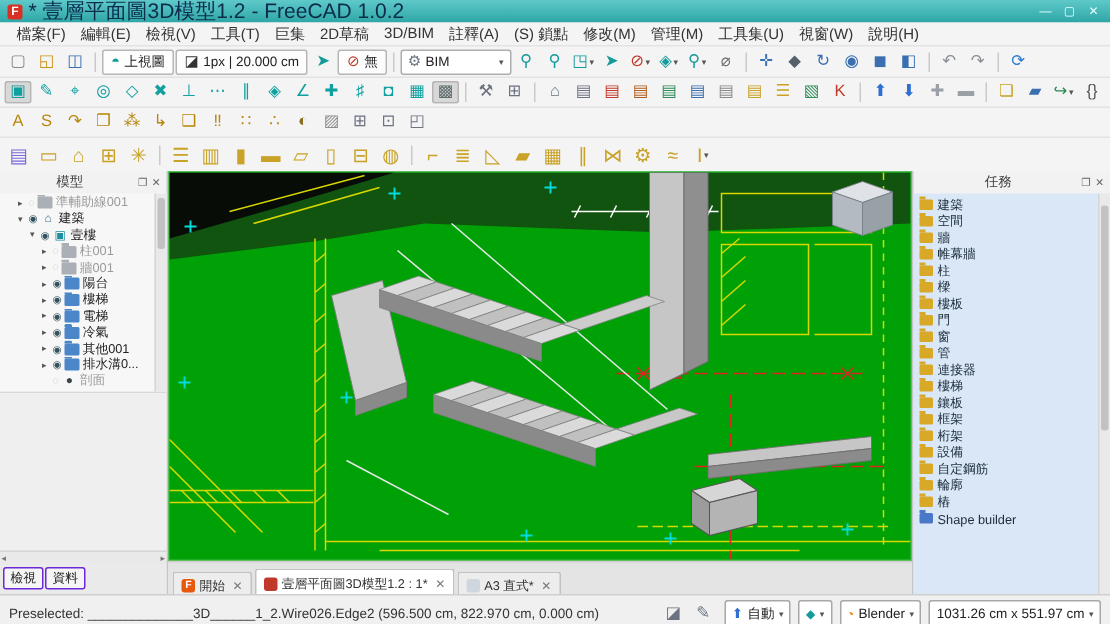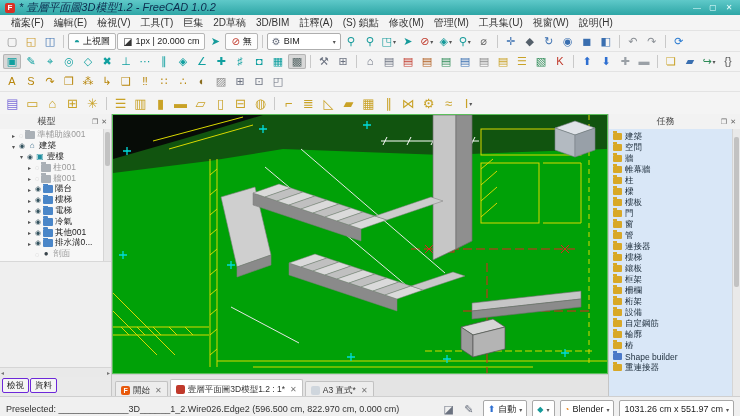--- a/index.html
+++ b/index.html
@@ -6,21 +6,21 @@
   body{width:740px;height:416px;overflow:hidden;background:#f0f0f0;
        font-family:"Liberation Sans","DejaVu Sans",sans-serif;color:#222;
        -webkit-font-smoothing:antialiased;}
   .app{width:740px;height:416px;display:flex;flex-direction:column;}
 
   
   .titlebar{height:15px;background:linear-gradient(#5fc9c9,#2ea6a6);display:flex;align-items:center;
             padding:0 5px;gap:4px;flex:0 0 auto;}
   .appicon{width:10px;height:10px;background:#d93025;color:#fff;font-size:8px;font-weight:bold;
            display:flex;align-items:center;justify-content:center;border-radius:2px;}
-  .title{font-size:11px;color:#0c2b4e;flex:1;white-space:nowrap;overflow:hidden;font-style:italic;}
+  .title{font-size:14px;color:#0c2b4e;flex:1;white-space:nowrap;overflow:hidden;}
   .winbtn{font-size:8px;color:#e8ffff;width:12px;text-align:center;}
 
   
   .menubar{height:15px;background:#f4f4f4;display:flex;align-items:center;padding:0 6px;
            font-size:10px;color:#333;flex:0 0 auto;}
   .menu{padding:0 5px;white-space:nowrap;}
 
   
   .tb{display:flex;align-items:center;background:#f4f4f4;border-top:1px solid #e3e3e3;
       padding:0 3px;gap:1px;flex:0 0 auto;}
@@ -765,24 +765,20 @@
             <div class="taskrow">
               <span class="tico"></span>
               <span>鑲板</span>
             </div>
             <div class="taskrow">
               <span class="tico"></span>
               <span>框架</span>
             </div>
             <div class="taskrow">
               <span class="tico"></span>
-              <span>柵欄</span>
-            </div>
-            <div class="taskrow">
-              <span class="tico"></span>
               <span>桁架</span>
             </div>
             <div class="taskrow">
               <span class="tico"></span>
               <span>設備</span>
             </div>
             <div class="taskrow">
               <span class="tico"></span>
               <span>自定鋼筋</span>
             </div>
@@ -790,24 +786,20 @@
               <span class="tico"></span>
               <span>輪廓</span>
             </div>
             <div class="taskrow">
               <span class="tico"></span>
               <span>樁</span>
             </div>
             <div class="taskrow">
               <span class="tico blue"></span>
               <span>Shape builder</span>
-            </div>
-            <div class="taskrow">
-              <span class="tico"></span>
-              <span>重連接器</span>
             </div>
           </div>
         <div class="vscroll">
           <div class="vthumb" style="top:8px;height:150px"></div>
         </div>
       </div>
     </div>
   </div>
 
   <div class="statusbar">

